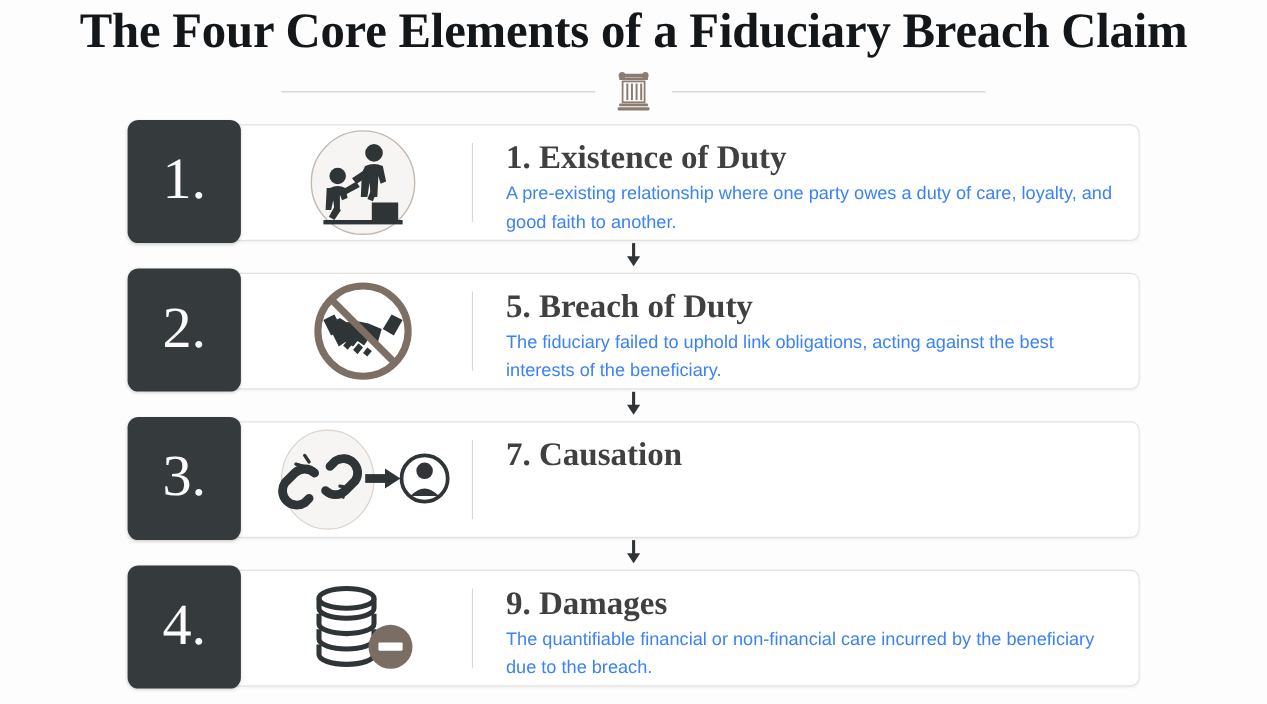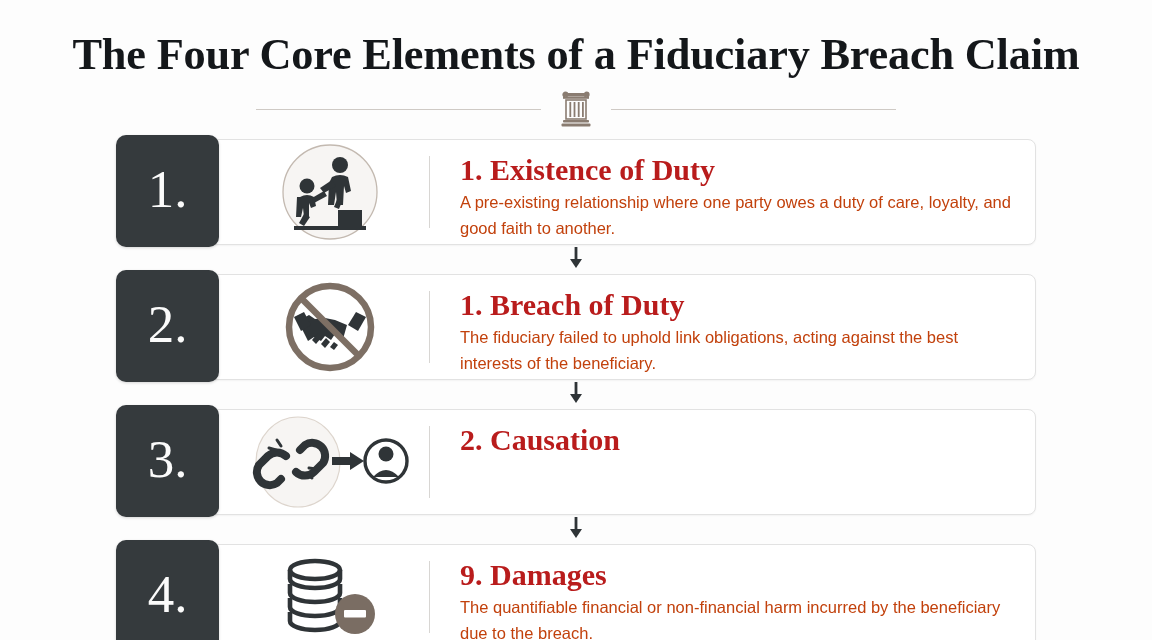--- a/index.html
+++ b/index.html
@@ -10,21 +10,21 @@
     width: 1152px;
     height: 640px;
     background: #fdfdfd;
     font-family: "Liberation Sans", sans-serif;
     overflow: hidden;
     position: relative;
   }
 
   
   .header {
-    padding-top: 28px;
+    padding-top: 2px;
     text-align: center;
   }
   .page-title {
     font-family: "Liberation Serif", serif;
     font-weight: bold;
     font-size: 45px;
     line-height: 52px;
     color: #14171a;
     letter-spacing: -0.2px;
     margin: 0;
@@ -127,29 +127,29 @@
     display: flex;
     flex-direction: column;
     justify-content: flex-start;
     min-width: 0;
   }
   .card-title {
     font-family: "Liberation Serif", serif;
     font-weight: bold;
     font-size: 30px;
     line-height: 33px;
-    color: #b91c1c;
+    color: #404040;
     margin: 0 0 3px 0;
     white-space: nowrap;
   }
   .card-desc {
     font-family: "Liberation Sans", sans-serif;
     font-size: 16.5px;
     line-height: 26px;
-    color: #c2410c;
+    color: #3b82f6;
     margin: 0;
     max-width: 560px;
   }
 
   
   .arrow {
     position: absolute;
     left: 50%;
     transform: translateX(-50%);
     bottom: -22px;
@@ -237,21 +237,21 @@
             <path d="M44 56 l-6 7 4 4 6 -7z" fill="#2f3437"></path>
             <path d="M52 61 l-5 6 4 4 5 -6z" fill="#2f3437"></path>
             <path d="M60 65 l-4 5 4 3 4 -5z" fill="#2f3437"></path>
 
             <circle cx="56" cy="50" r="41" fill="none" stroke="#7d6f64" stroke-width="6.5"></circle>
             <line x1="27" y1="21" x2="85" y2="79" stroke="#7d6f64" stroke-width="6.5"></line>
           </svg>
         </span>
       </div>
       <div class="text-cell">
-        <div class="card-title">1. Breach of Duty</div>
+        <div class="card-title">5. Breach of Duty</div>
         <div class="card-desc">The fiduciary failed to uphold link obligations, acting against the best interests of the beneficiary.</div>
       </div>
     </div>
     <div class="num-block">
       <span class="num-text">2.</span>
     </div>
     <span class="arrow">
       <svg width="16" height="22" viewBox="0 0 16 22">
         <rect x="6.6" y="0" width="2.8" height="13" fill="#2f3437"></rect>
         <path d="M2 12 h12 l-6 9 z" fill="#2f3437"></path>
@@ -278,21 +278,21 @@
             <rect x="82" y="45" width="20" height="8" fill="#2f3437"></rect>
             <path d="M100 40 l14 9 -14 9 z" fill="#2f3437"></path>
 
             <circle cx="136" cy="49" r="21" fill="none" stroke="#2f3437" stroke-width="3.4"></circle>
             <circle cx="136" cy="42" r="7.5" fill="#2f3437"></circle>
             <path d="M123 65 q13 -14 26 0 z" fill="#2f3437"></path>
           </svg>
         </span>
       </div>
       <div class="text-cell">
-        <div class="card-title">2. Causation</div>
+        <div class="card-title">7. Causation</div>
       </div>
     </div>
     <div class="num-block">
       <span class="num-text">3.</span>
     </div>
     <span class="arrow">
       <svg width="16" height="22" viewBox="0 0 16 22">
         <rect x="6.6" y="0" width="2.8" height="13" fill="#2f3437"></rect>
         <path d="M2 12 h12 l-6 9 z" fill="#2f3437"></path>
       </svg>
@@ -311,21 +311,21 @@
               <path d="M19 51 v9 a25 9 0 0 0 50 0 v-9"></path>
               <path d="M19 65 v9 a25 9 0 0 0 50 0 v-9"></path>
             </g>
             <circle cx="84" cy="67" r="20" fill="#7a6d63"></circle>
             <rect x="73" y="63" width="22" height="7.5" rx="1" fill="#ffffff"></rect>
           </svg>
         </span>
       </div>
       <div class="text-cell">
         <div class="card-title">9. Damages</div>
-        <div class="card-desc">The quantifiable financial or non-financial harm incurred by the beneficiary due to the breach.</div>
+        <div class="card-desc">The quantifiable financial or non-financial care incurred by the beneficiary due to the breach.</div>
       </div>
     </div>
     <div class="num-block">
       <span class="num-text">4.</span>
     </div>
   </div>
 
 </div>
 
 </body></html>

